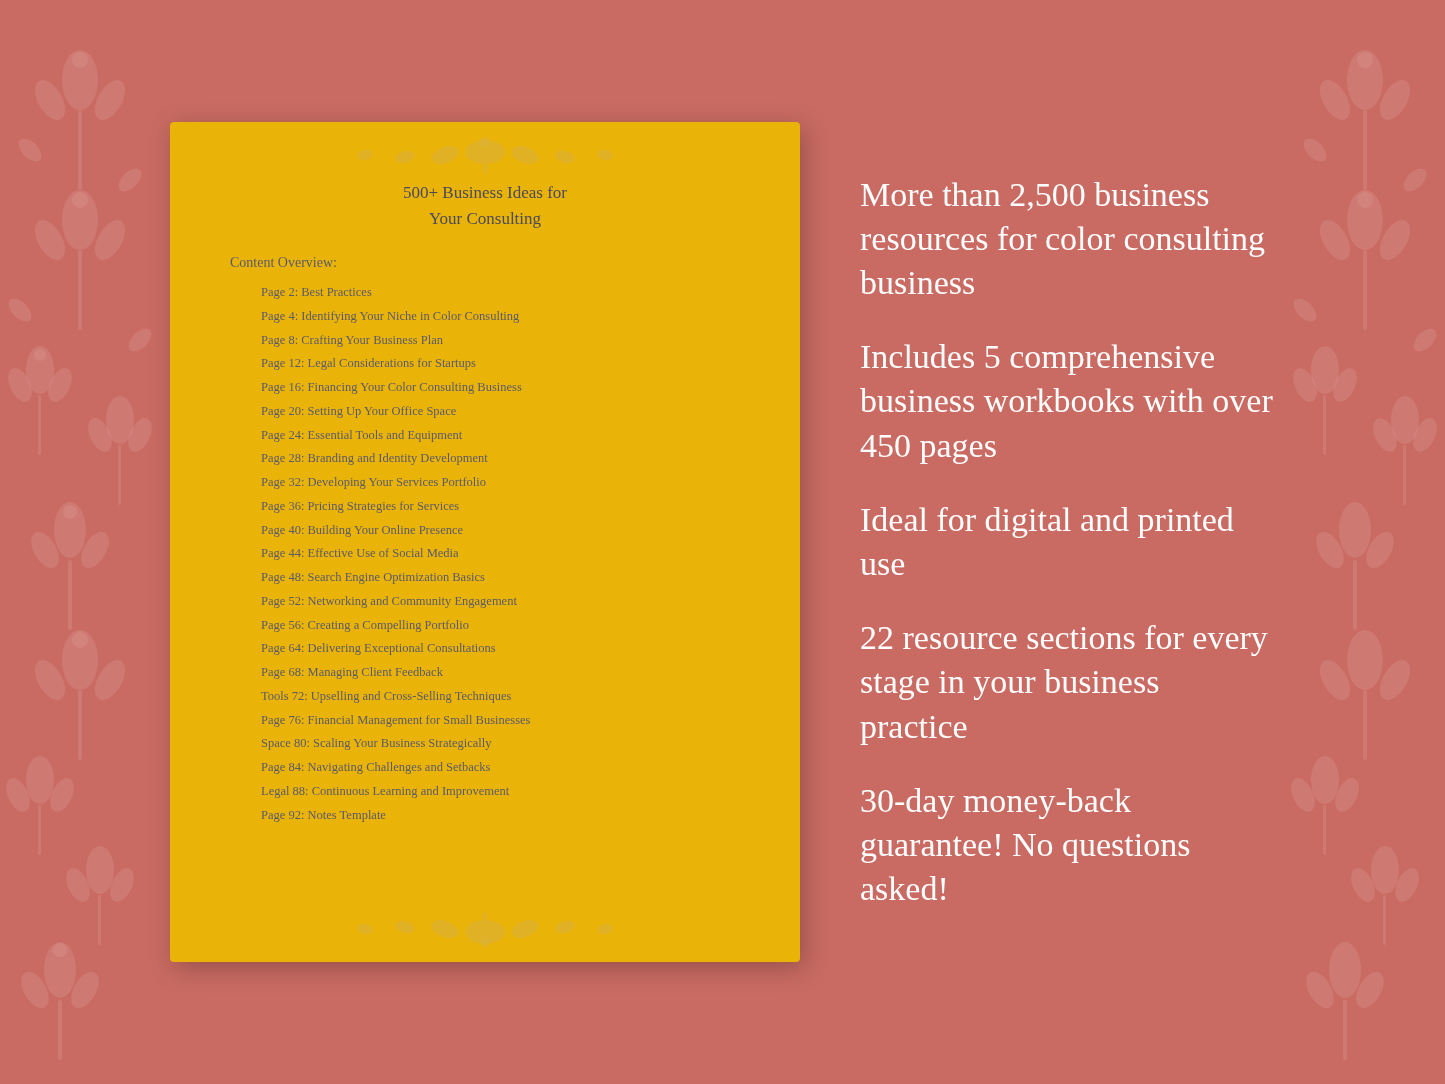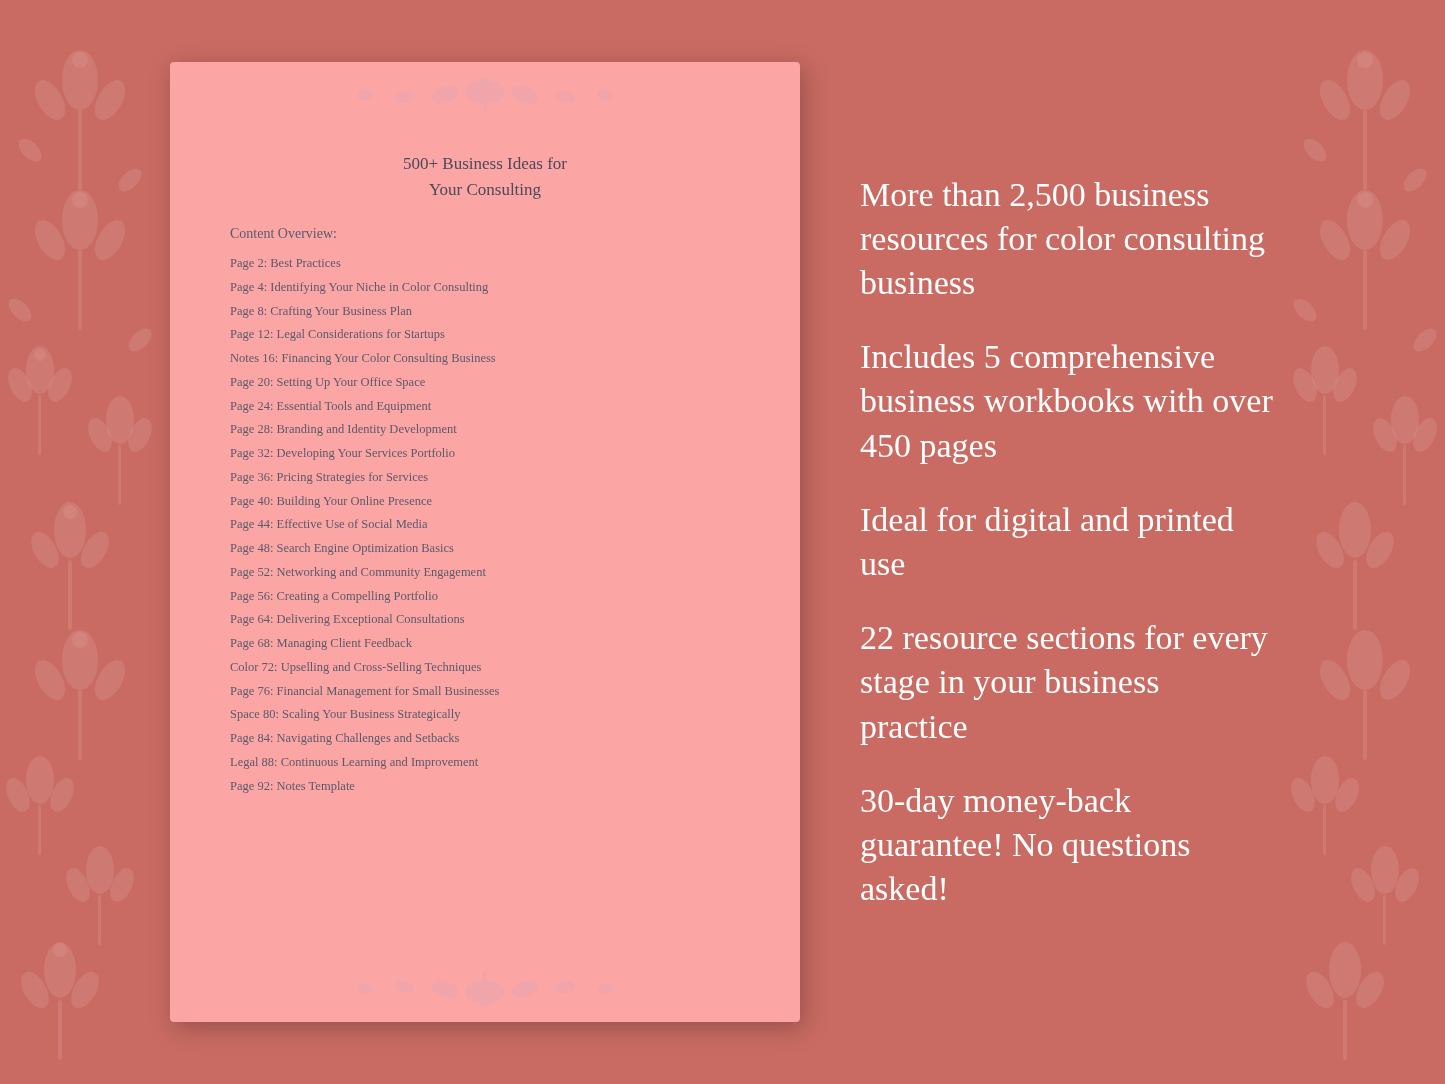--- a/index.html
+++ b/index.html
@@ -37,25 +37,25 @@
       align-items: center;
       justify-content: center;
       gap: 60px;
       padding: 40px 170px;
     }
 
     
     .document-preview {
       width: 630px;
       min-width: 630px;
-      height: 960px;
-      background: #fca5a5;
+      height: 840px;
+      background: #eab308;
       border-radius: 4px;
       box-shadow: 4px 6px 24px rgba(0,0,0,0.25);
-      padding: 59px 60px 40px 60px;
+      padding: 28px 60px 40px 60px;
       position: relative;
       overflow: hidden;
     }
 
     .doc-border-top {
       position: absolute;
       top: 0; left: 0; right: 0;
       height: 60px;
       display: flex;
       align-items: center;
@@ -92,20 +92,21 @@
 
     .doc-toc-item {
       font-size: 12.5px;
       color: #5a5a6a;
       margin-bottom: 5px;
       line-height: 1.5;
     }
 
     .doc-toc-item .page-num {
       font-weight: normal;
+      margin-left: 31px;
     }
 
     
     .text-panel {
       flex: 1;
       color: #fff;
       display: flex;
       flex-direction: column;
       gap: 30px;
     }
@@ -271,34 +272,34 @@
       <span>Your Consulting</span>
     </div>
 
     <div class="doc-subtitle">Content Overview:</div>
 
     <div id="toc-container">
     <div class="doc-toc-item"><span class="page-num">Page  2:</span>  Best Practices</div>
         <div class="doc-toc-item"><span class="page-num">Page  4:</span>  Identifying Your Niche in Color Consulting</div>
         <div class="doc-toc-item"><span class="page-num">Page  8:</span>  Crafting Your Business Plan</div>
         <div class="doc-toc-item"><span class="page-num">Page 12:</span>  Legal Considerations for Startups</div>
-        <div class="doc-toc-item"><span class="page-num">Notes 16:</span>  Financing Your Color Consulting Business</div>
+        <div class="doc-toc-item"><span class="page-num">Page 16:</span>  Financing Your Color Consulting Business</div>
         <div class="doc-toc-item"><span class="page-num">Page 20:</span>  Setting Up Your Office Space</div>
         <div class="doc-toc-item"><span class="page-num">Page 24:</span>  Essential Tools and Equipment</div>
         <div class="doc-toc-item"><span class="page-num">Page 28:</span>  Branding and Identity Development</div>
         <div class="doc-toc-item"><span class="page-num">Page 32:</span>  Developing Your Services Portfolio</div>
         <div class="doc-toc-item"><span class="page-num">Page 36:</span>  Pricing Strategies for Services</div>
         <div class="doc-toc-item"><span class="page-num">Page 40:</span>  Building Your Online Presence</div>
         <div class="doc-toc-item"><span class="page-num">Page 44:</span>  Effective Use of Social Media</div>
         <div class="doc-toc-item"><span class="page-num">Page 48:</span>  Search Engine Optimization Basics</div>
         <div class="doc-toc-item"><span class="page-num">Page 52:</span>  Networking and Community Engagement</div>
         <div class="doc-toc-item"><span class="page-num">Page 56:</span>  Creating a Compelling Portfolio</div>
         <div class="doc-toc-item"><span class="page-num">Page 64:</span>  Delivering Exceptional Consultations</div>
         <div class="doc-toc-item"><span class="page-num">Page 68:</span>  Managing Client Feedback</div>
-        <div class="doc-toc-item"><span class="page-num">Color 72:</span>  Upselling and Cross-Selling Techniques</div>
+        <div class="doc-toc-item"><span class="page-num">Tools 72:</span>  Upselling and Cross-Selling Techniques</div>
         <div class="doc-toc-item"><span class="page-num">Page 76:</span>  Financial Management for Small Businesses</div>
         <div class="doc-toc-item"><span class="page-num">Space 80:</span>  Scaling Your Business Strategically</div>
         <div class="doc-toc-item"><span class="page-num">Page 84:</span>  Navigating Challenges and Setbacks</div>
         <div class="doc-toc-item"><span class="page-num">Legal 88:</span>  Continuous Learning and Improvement</div>
         <div class="doc-toc-item"><span class="page-num">Page 92:</span>  Notes Template</div>
       </div>
 
     <div class="doc-border-bottom">
       <svg viewBox="0 0 550 50" width="550" height="50">
         <g fill="rgba(180,170,200,0.6)">

